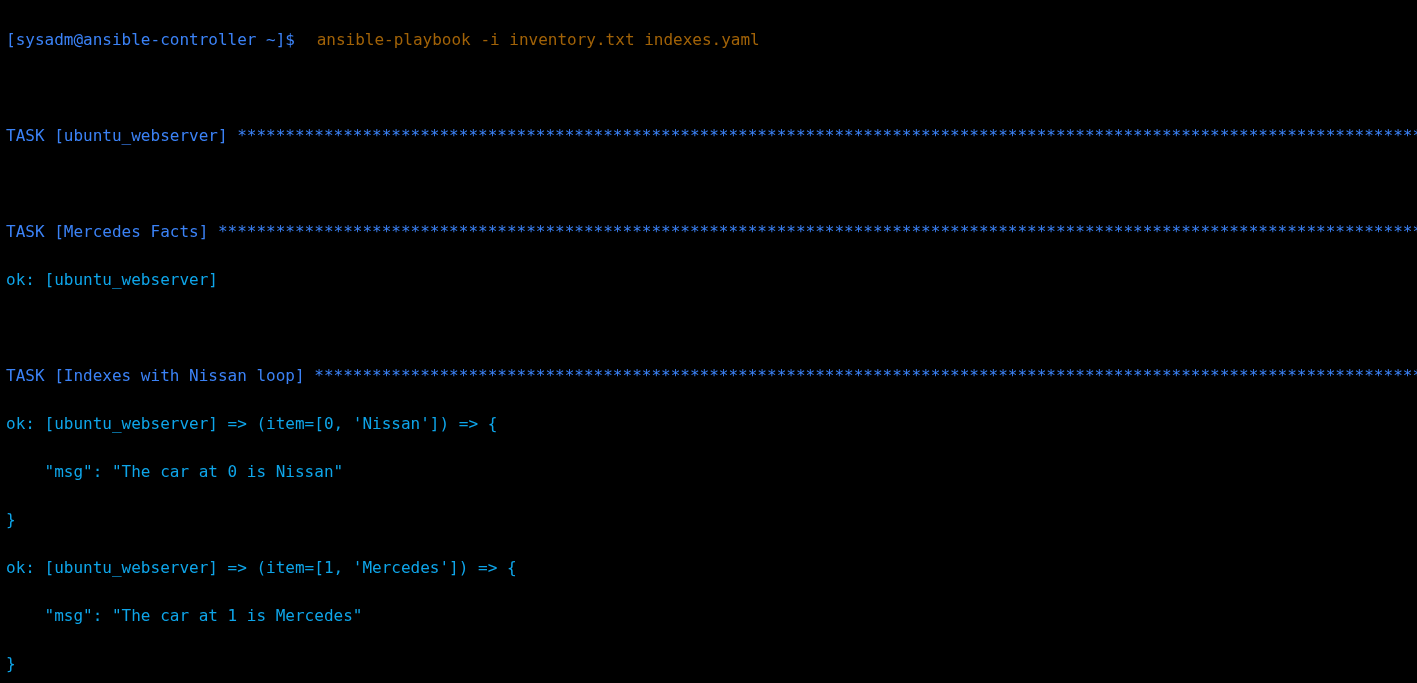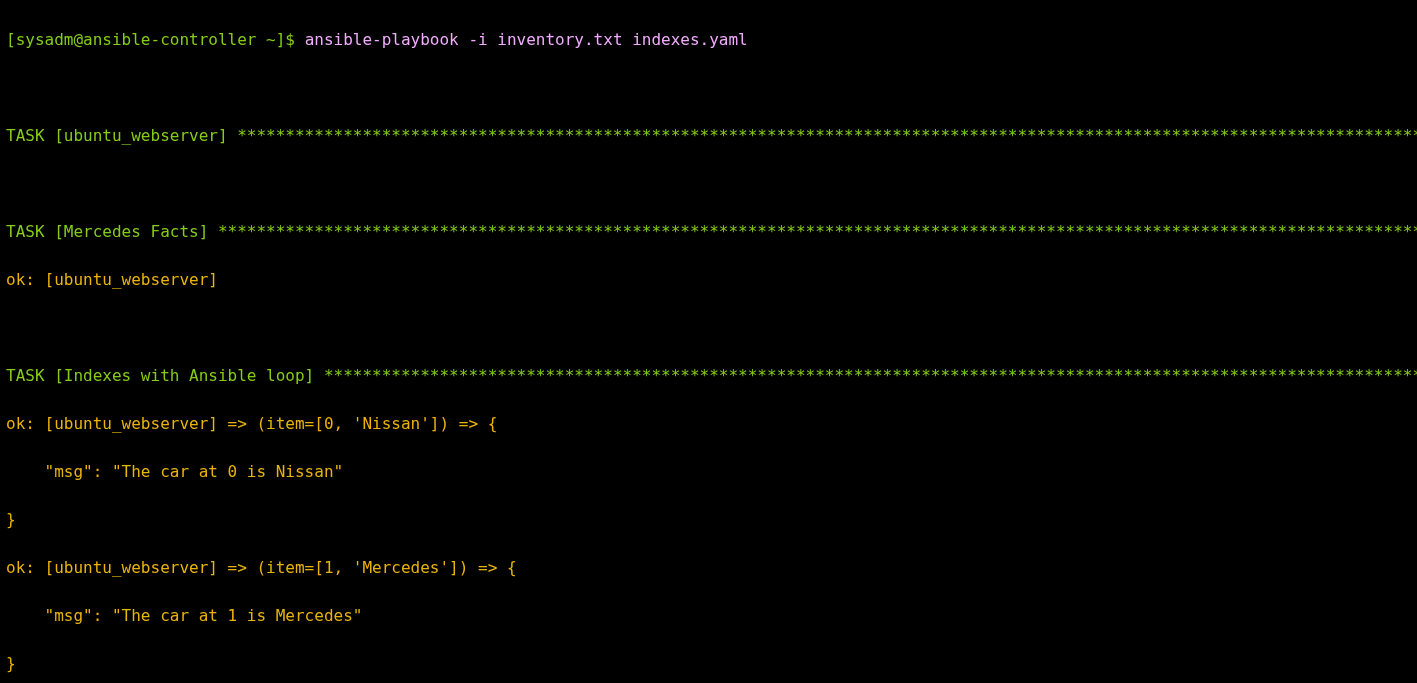--- a/index.html
+++ b/index.html
@@ -11,37 +11,37 @@
     font-size: 16px;
     line-height: 1.5;
     width: 1417px;
     height: 683px;
     overflow: hidden;
   }
   .term {
     padding: 4px 6px;
     white-space: pre;
   }
-  .white   { color: #84cc16; }
-  .orange  { color: #f0abfc; }
-  .green   { color: #eab308; }
+  .white   { color: #3b82f6; }
+  .orange  { color: #a16207; margin-left: 12px; }
+  .green   { color: #0ea5e9; }
   .line { display: block; }
 </style>
 </head>
 <body>
 
 <div class="term">
 <span class="line"><span class="white">[sysadm@ansible-controller ~]$ </span><span class="orange">ansible-playbook -i inventory.txt indexes.yaml</span></span>
 <span class="line"> </span>
 <span class="line"><span class="white">TASK [ubuntu_webserver] </span><span class="white">**********************************************************************************************************************************</span></span>
 <span class="line"> </span>
 <span class="line"><span class="white">TASK [Mercedes Facts] </span><span class="white">***********************************************************************************************************************************</span></span>
 <span class="line green">ok: [ubuntu_webserver]</span>
 <span class="line"> </span>
-<span class="line"><span class="white">TASK [Indexes with Ansible loop] </span><span class="white">*************************************************************************************************************************</span></span>
+<span class="line"><span class="white">TASK [Indexes with Nissan loop] </span><span class="white">*************************************************************************************************************************</span></span>
 <span class="line green">ok: [ubuntu_webserver] =&gt; (item=[0, 'Nissan']) =&gt; {</span>
 <span class="line green">    "msg": "The car at 0 is Nissan"</span>
 <span class="line green">}</span>
 <span class="line green">ok: [ubuntu_webserver] =&gt; (item=[1, 'Mercedes']) =&gt; {</span>
 <span class="line green">    "msg": "The car at 1 is Mercedes"</span>
 <span class="line green">}</span>
 
 
 
 

